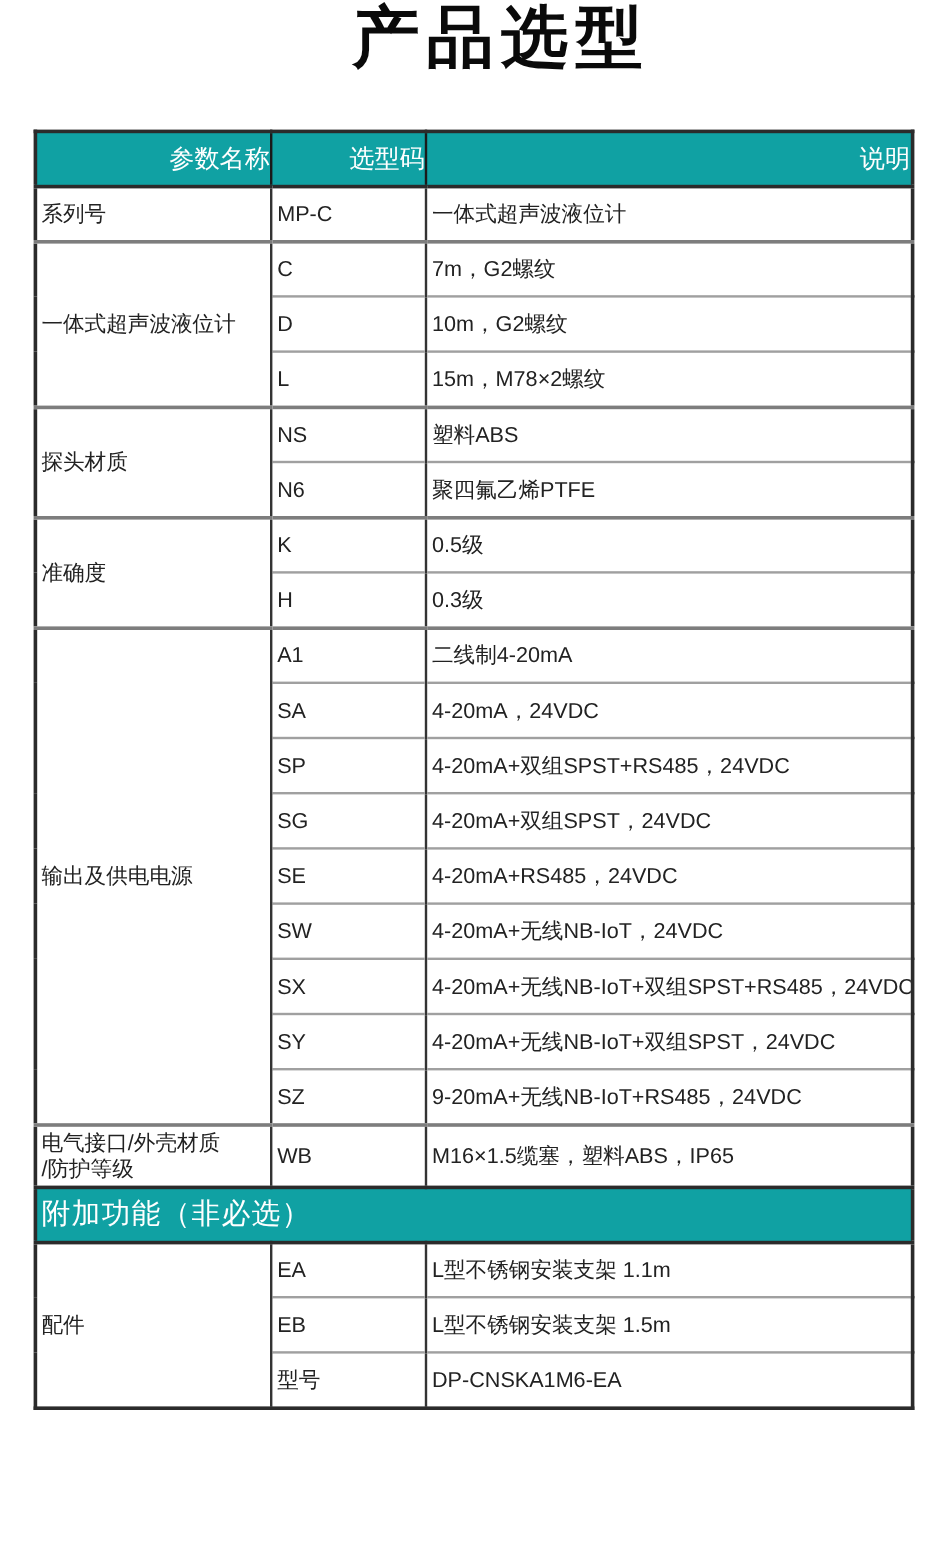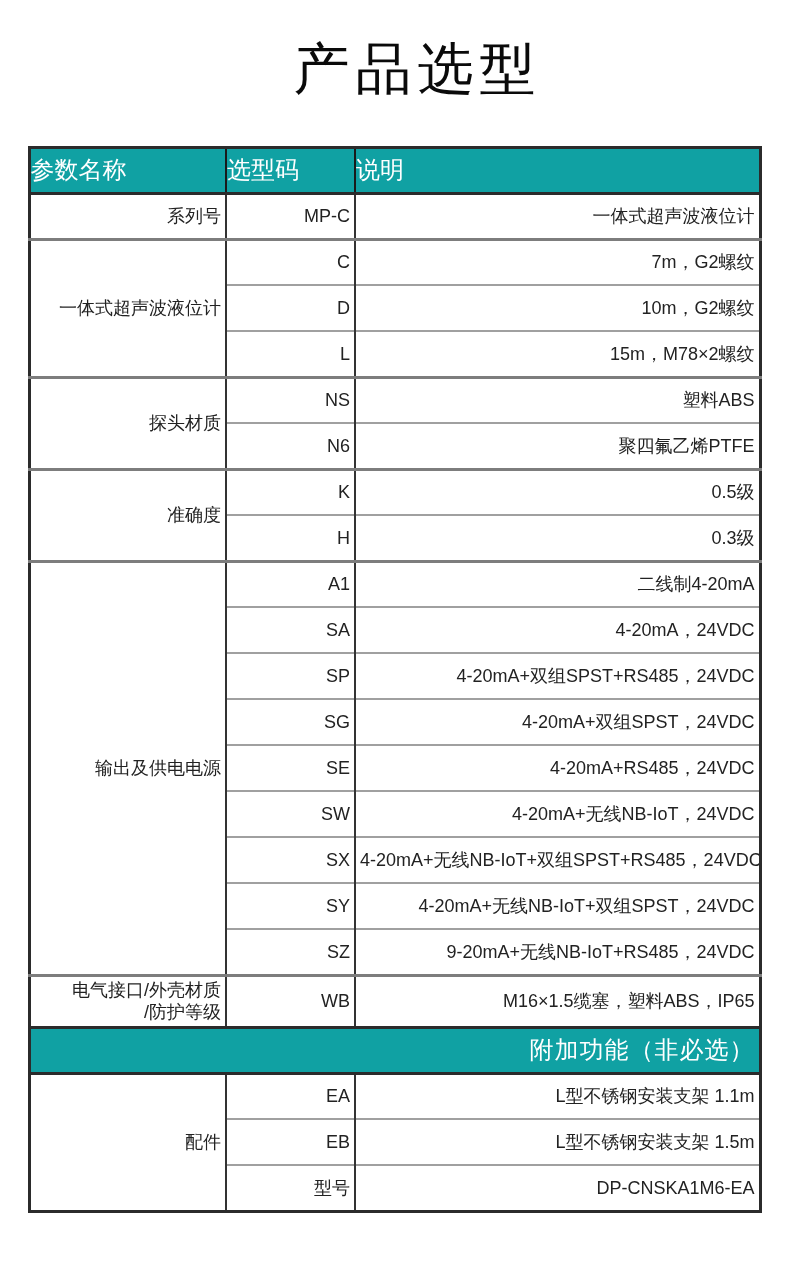--- a/index.html
+++ b/index.html
@@ -14,53 +14,52 @@
   body{
     width:789px;
     min-height:1285px;
     margin:0 auto;
     font-family:"Liberation Sans","DejaVu Sans",sans-serif;
     color:#1a1a1a;
   }
   .page-title{
     text-align:center;
     font-size:56px;
-    font-weight:400;
+    font-weight:700;
     letter-spacing:6px;
     color:#0a0a0a;
-    padding-top:38px;
     margin-bottom:46px;
     line-height:1.1;
     margin-left:46px;
   }
   table.spec{
     width:731px;
     margin:0 auto;
     border-collapse:collapse;
     table-layout:fixed;
     border:3px solid var(--dark-border);
   }
   col.c-param{width:197px;}
   col.c-code{width:129px;}
   col.c-desc{width:405px;}
   th{
     background:var(--teal);
     color:#ffffff;
-    font-size:24px;
+    font-size:21px;
     font-weight:500;
     height:46px;
-    text-align:left;
+    text-align:right;
     vertical-align:middle;
     border-left:2px solid #1a1a1a;
     border-right:2px solid #1a1a1a;
     border-bottom:3px solid var(--dark-border);
   }
   td{
     height:46px;
-    text-align:right;
+    text-align:left;
     vertical-align:middle;
     font-size:18px;
     color:#222222;
     border-left:2px solid var(--vline);
     border-right:2px solid var(--vline);
     background:#ffffff;
     padding:2px 4px;
     line-height:1.25;
   }
   td.param{

